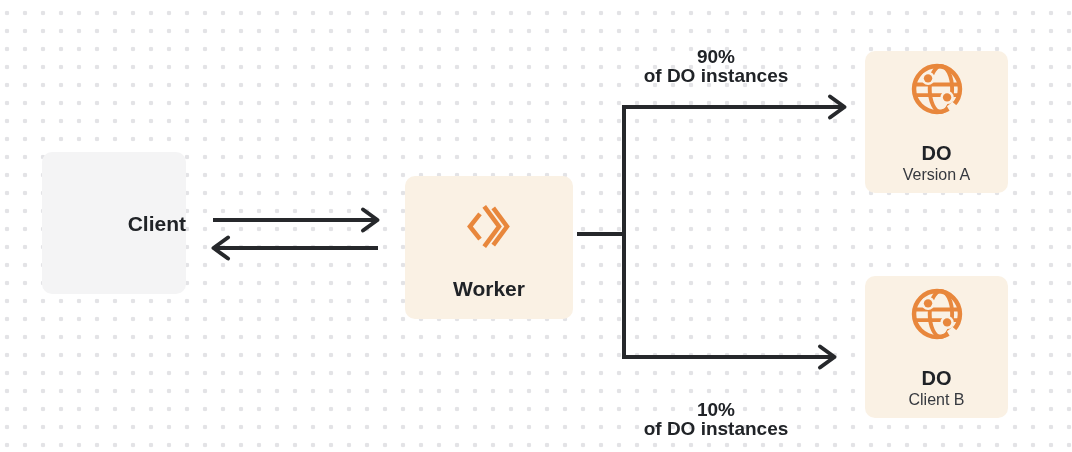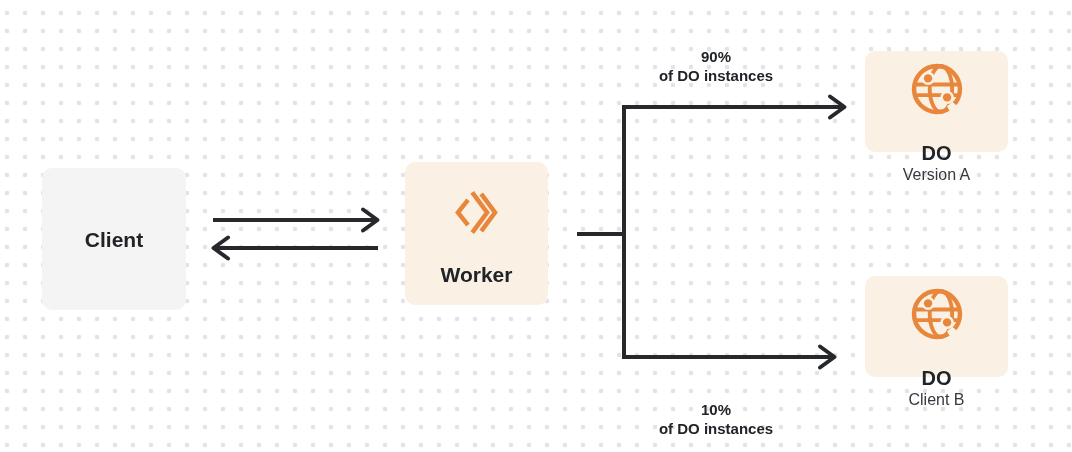--- a/index.html
+++ b/index.html
@@ -26,31 +26,32 @@
   svg.connectors{position:absolute;left:0;top:0;width:1072px;height:452px;}
   svg.connectors path{stroke:var(--connector-dark);stroke-width:4;fill:none;}
   svg.connectors path.head{stroke-linecap:round;stroke-linejoin:round;}
   .node{
     position:absolute;
     border-radius:10px;
     display:flex;flex-direction:column;align-items:center;
     box-sizing:border-box;
   }
   .node-client{
-    left:42px;top:168px;width:144px;height:142px;
+    left:42px;top:152px;width:144px;height:142px;
     background:var(--node-gray-bg);
     justify-content:center;
+    align-items:flex-end;
   }
   .node-worker{
-    left:405px;top:162px;width:143px;height:143px;
+    left:405px;top:176px;width:168px;height:143px;
     background:var(--node-cream-bg);
     padding-top:24px;
   }
   .node-do{
-    width:143px;height:101px;
+    width:143px;height:142px;
     background:var(--node-cream-bg);
     padding-top:10px;left:865px;
   }
   .node-do-a{top:51px;}
   .node-do-b{top:276px;}
   .node-label{
     font-size:21px;font-weight:700;color:var(--text-dark);line-height:1;
   }
   .node-worker .node-label{margin-top:25px;}
   .worker-icon svg{display:block;width:56px;height:53px;}
@@ -62,21 +63,21 @@
   .globe-icon .g-dot{fill:var(--accent-orange);}
   .do-title{
     margin-top:25px;
     font-size:20px;font-weight:700;color:var(--text-dark);line-height:22px;
   }
   .do-subtitle{
     font-size:16px;font-weight:400;color:var(--text-secondary);line-height:20px;margin-top:1px;
   }
   .edge-label{
     position:absolute;width:186px;text-align:center;
-    font-size:15px;font-weight:700;color:var(--text-dark);line-height:19px;
+    font-size:19px;font-weight:700;color:var(--text-dark);line-height:19px;
   }
   .edge-label-top{left:623px;top:47px;}
   .edge-label-bottom{left:623px;top:373px;margin-top:27px;}
 </style>
 </head>
 <body>
 
 <div class="canvas">
 
   <svg class="connectors" aria-hidden="true">

